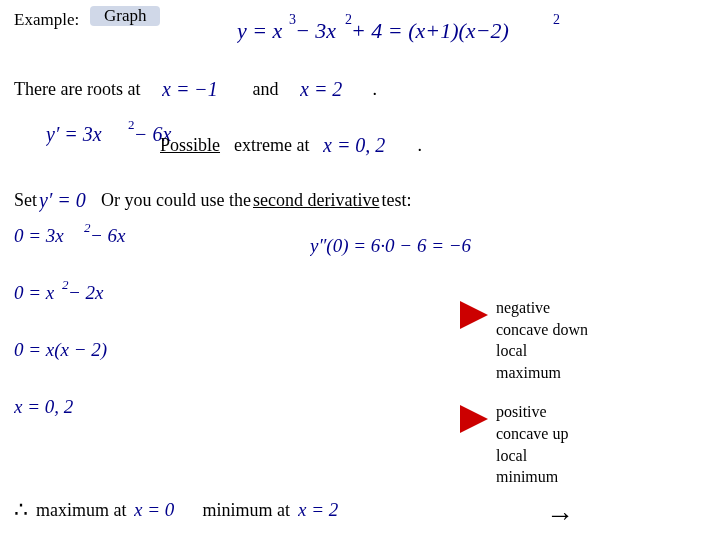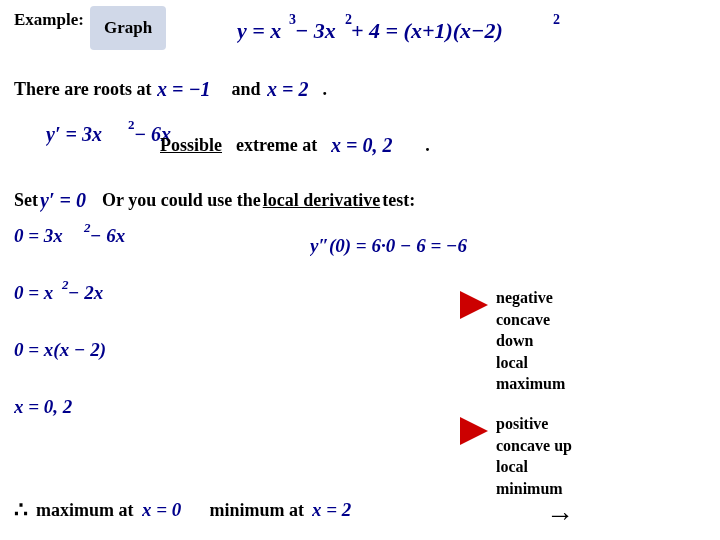--- a/index.html
+++ b/index.html
@@ -11,49 +11,48 @@
       font-size: 18px;
       overflow: hidden;
       position: relative;
     }
 
     .page {
       width: 588px;
       height: 540px;
       position: relative;
       padding: 10px 20px;
-      font-weight: bold;
     }
 
     .example-label {
       font-size: 17px;
       color: #000;
       position: absolute;
       top: 10px;
       left: 14px;
     }
 
     .graph-box {
       position: absolute;
       top: 6px;
       left: 90px;
       background: #d0d8e8;
       border-radius: 4px;
-      padding: 12px 14px;
+      padding: 0 14px;
       font-size: 17px;
       color: #000;
     }
 
     .row-roots {
       position: absolute;
       top: 74px;
       left: 14px;
       display: flex;
       align-items: center;
-      gap: 6px;
+      gap: 22px;
       font-size: 18px;
     }
 
     .row-possible {
       position: absolute;
       top: 130px;
       left: 160px;
       display: flex;
       align-items: center;
       gap: 14px;
@@ -107,21 +106,21 @@
     }
 
     .arrow-text {
       font-size: 16px;
       color: #000;
       line-height: 1.35;
     }
 
     .arrows-section {
       position: absolute;
-      top: 287px;
+      top: 297px;
       left: 460px;
     }
 
     
     .bottom-row {
       position: absolute;
       bottom: 16px;
       left: 14px;
       display: flex;
       align-items: center;
@@ -192,21 +191,21 @@
     </svg>
     <span>.</span>
   </div>
 
   <div class="row-set">
     <span>Set</span>
     <svg width="58" height="30" viewBox="0 0 58 30">
       <text x="0" y="22" font-family="Times New Roman" font-size="20" font-style="italic" fill="#00008b">y′ = 0</text>
     </svg>
     <span style="margin-left:2px;">Or you could use the</span>
-    <span class="underline">local derivative</span>
+    <span class="underline">second derivative</span>
     <span>test:</span>
   </div>
 
   <div class="left-col">
 
     <div class="math-line">
       <svg width="140" height="30" viewBox="0 0 140 30">
         <text x="0" y="22" font-family="Times New Roman" font-size="19" font-style="italic" fill="#00008b">0 = 3x</text>
         <text x="70" y="12" font-family="Times New Roman" font-size="13" fill="#00008b">2</text>
         <text x="76" y="22" font-family="Times New Roman" font-size="19" font-style="italic" fill="#00008b"> − 6x</text>

